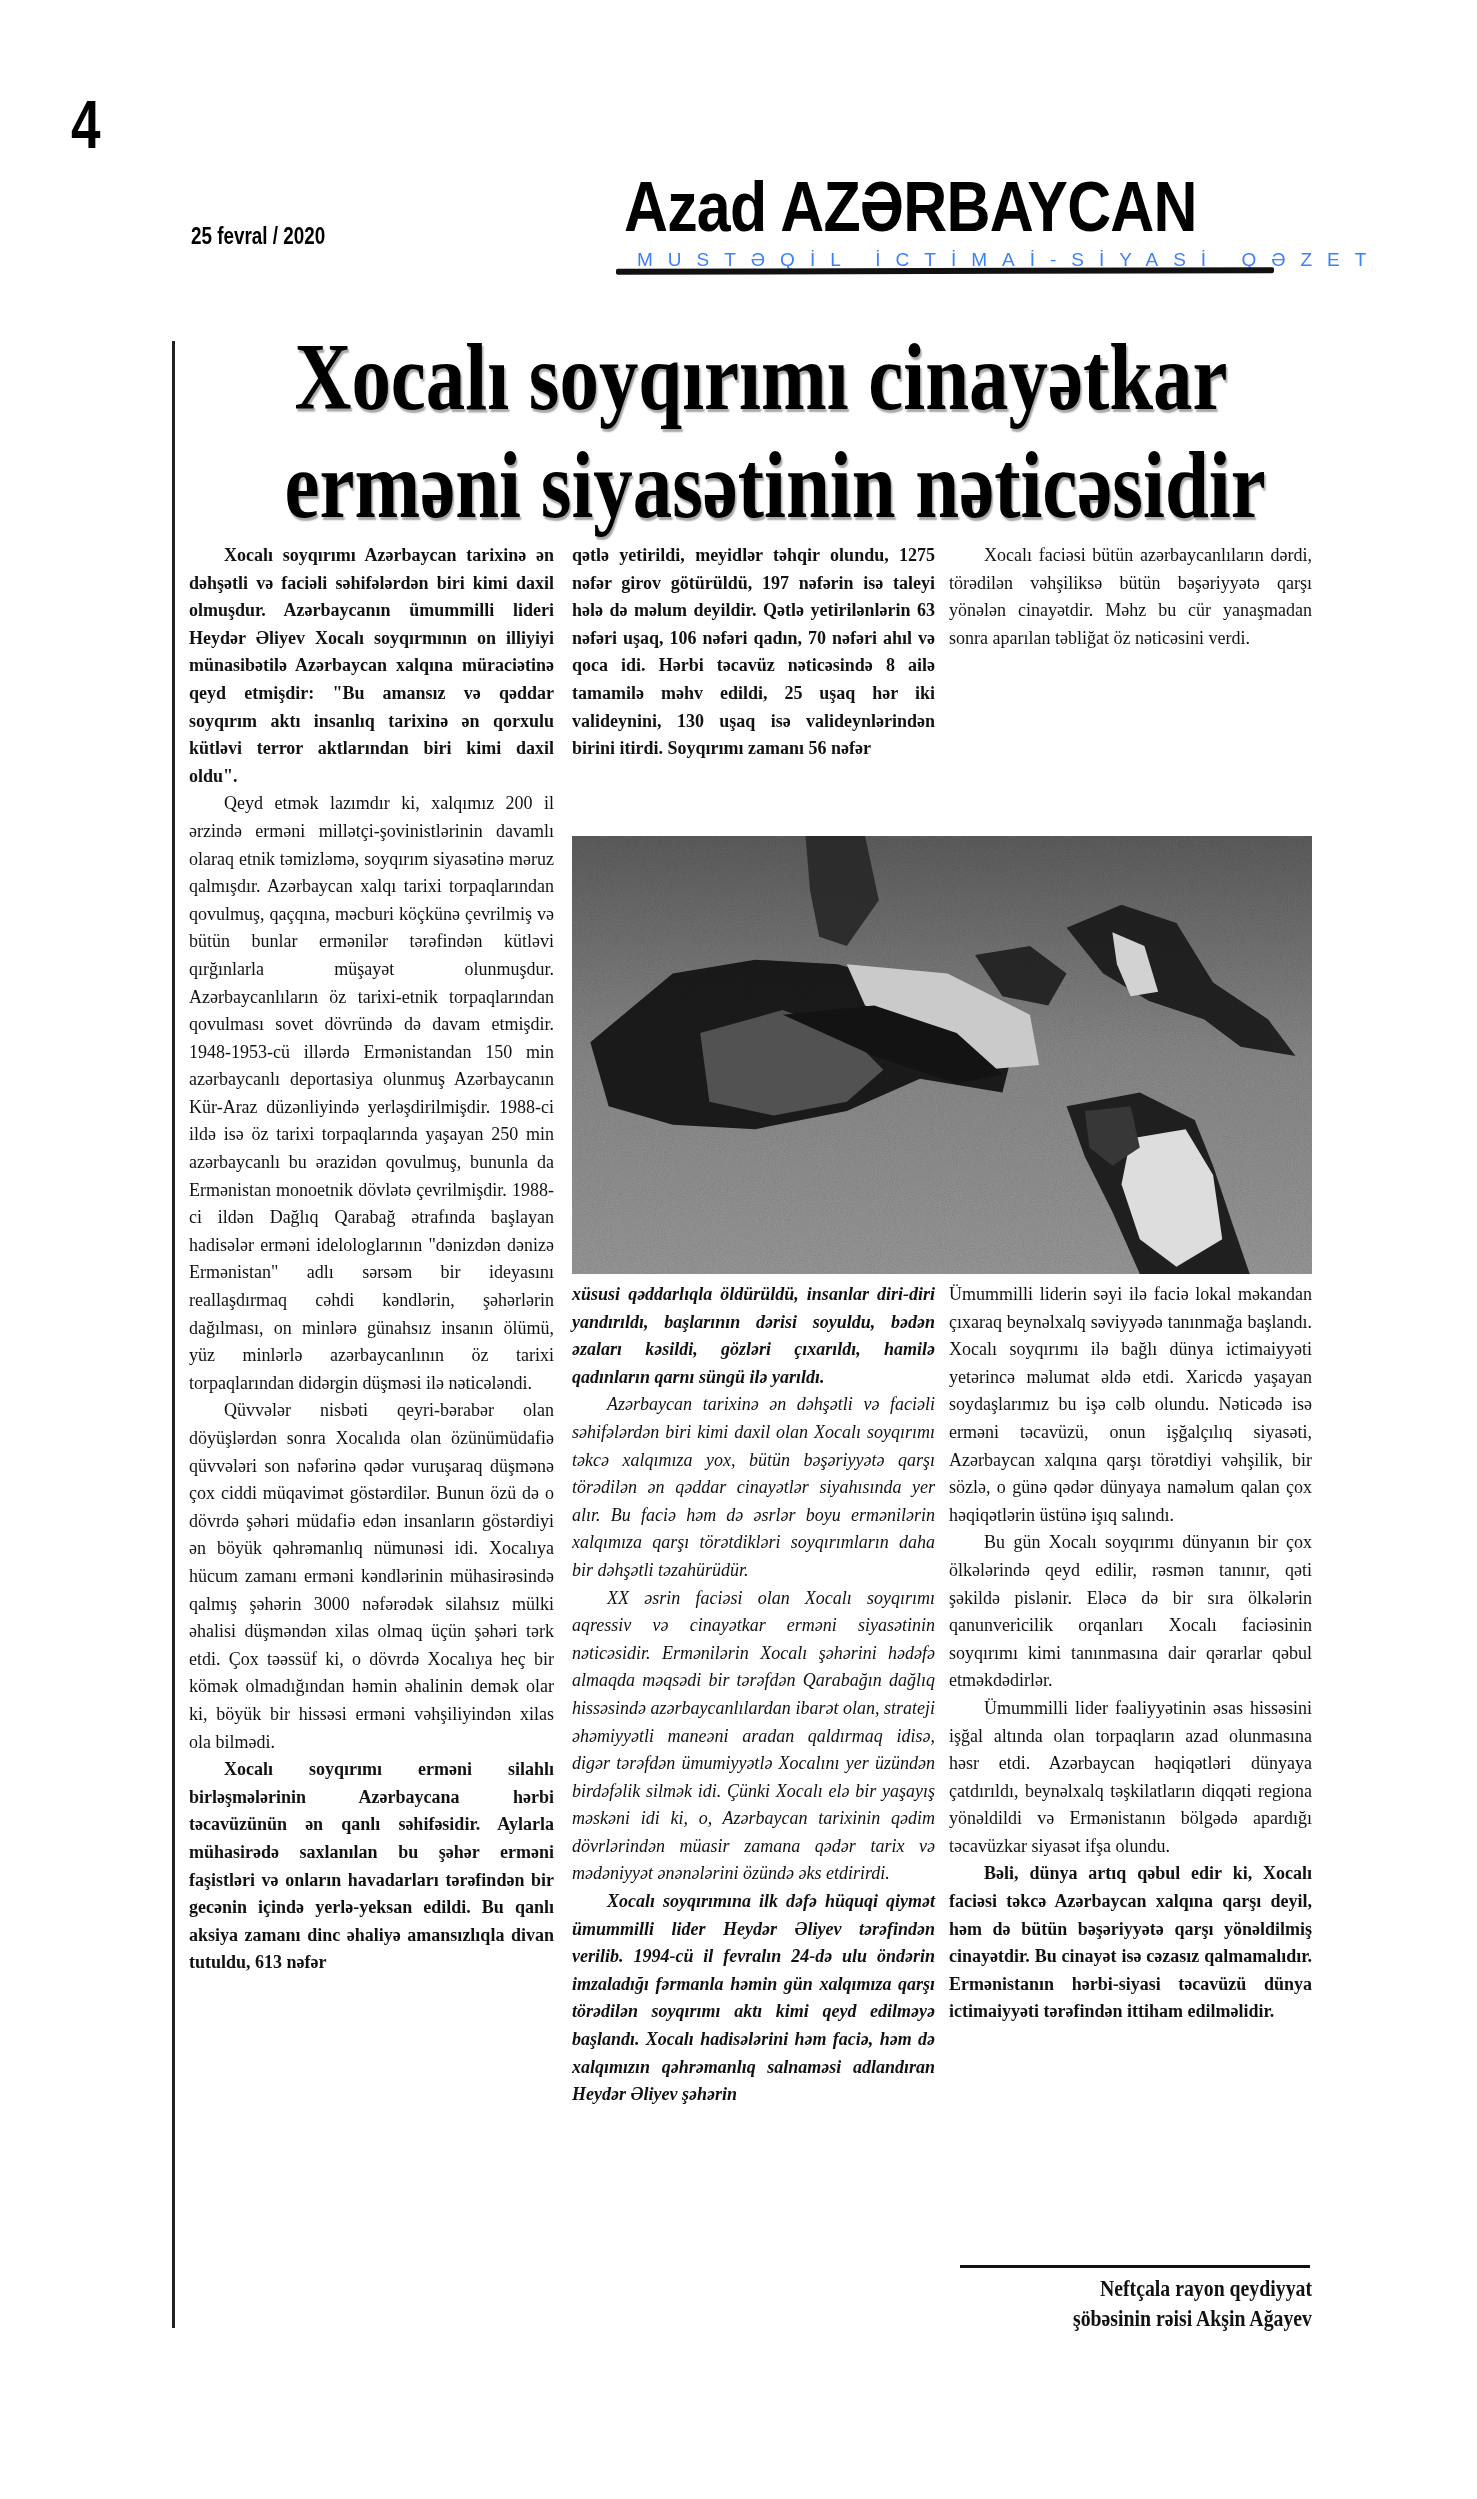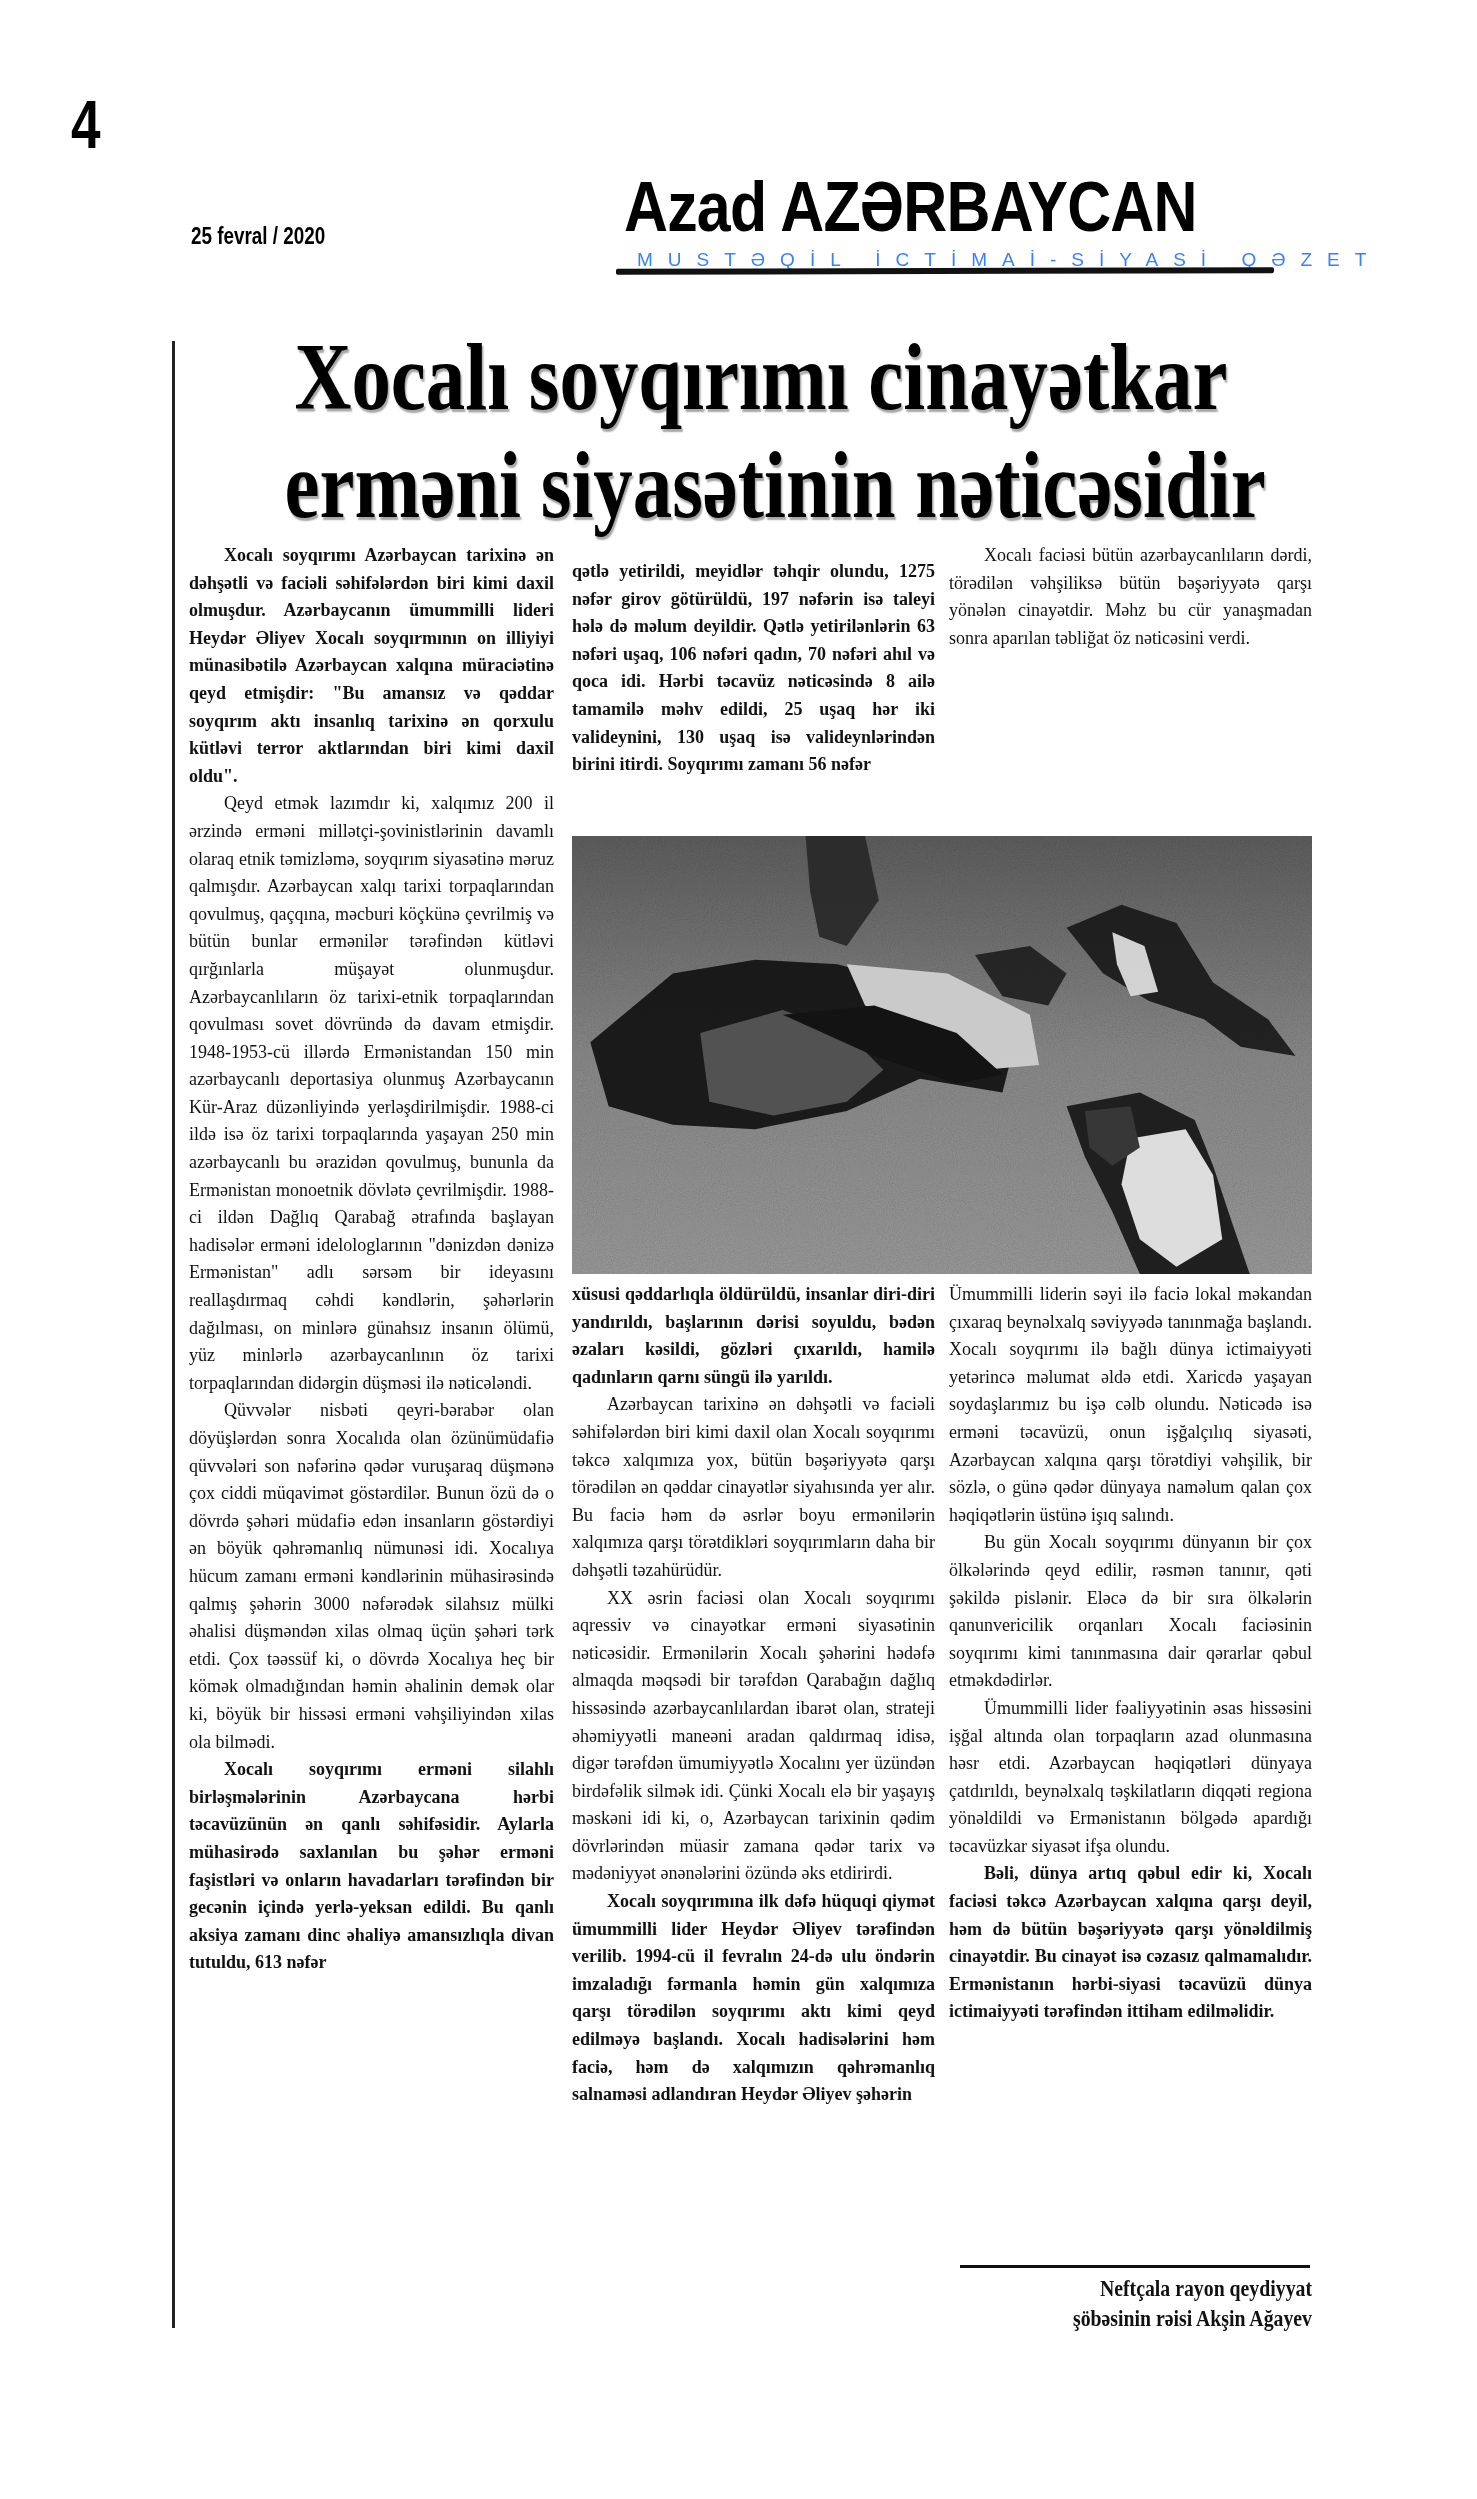--- a/index.html
+++ b/index.html
@@ -23,23 +23,23 @@
   .headline { position: absolute; left: 188px; top: 323px; width: 1136px; text-align: right;
     font-family: "Liberation Serif", serif; font-weight: bold; color: #000;
     text-shadow: 1.8px 2.7px 1.8px rgba(0,0,0,0.35); }
   .headline-line { display: block; font-size: 95px; line-height: 108px; transform: scaleX(0.83); transform-origin: center top; white-space: nowrap; }
 
   .col { position: absolute; font-size: 18px; line-height: 27.6px; text-align: justify; hyphens: manual; }
   .col p { text-indent: 1.95em; }
   .col p.cont { text-indent: 0; }
   .col .bold { font-weight: bold; }
   .col-left { left: 189px; top: 542px; width: 365px; }
-  .col-mid-top { left: 572px; top: 558px; width: 363px; }
+  .col-mid-top { left: 572px; top: 542px; width: 363px; }
   .col-right-top { left: 949px; top: 542px; width: 363px; }
-  .col-mid-bottom { left: 572px; top: 1281px; width: 363px; }
+  .col-mid-bottom { left: 572px; top: 1281px; width: 363px; font-style: italic; }
   .col-right-bottom { left: 949px; top: 1281px; width: 363px; }
 
   .photo { position: absolute; left: 572px; top: 836px; width: 740px; height: 438px; overflow: hidden;
     background: #6f6f6f; }
   .photo svg { width: 100%; height: 100%; display: block; }
 
   .sig-rule { position: absolute; left: 960px; top: 2265px; width: 350px; height: 2.7px; background: #111; }
   .signature { position: absolute; left: 949px; top: 2274px; width: 363px; text-align: right;
     font-weight: bold; font-size: 23px; line-height: 30px; transform: scaleX(0.86); transform-origin: right top; }
 </style>

